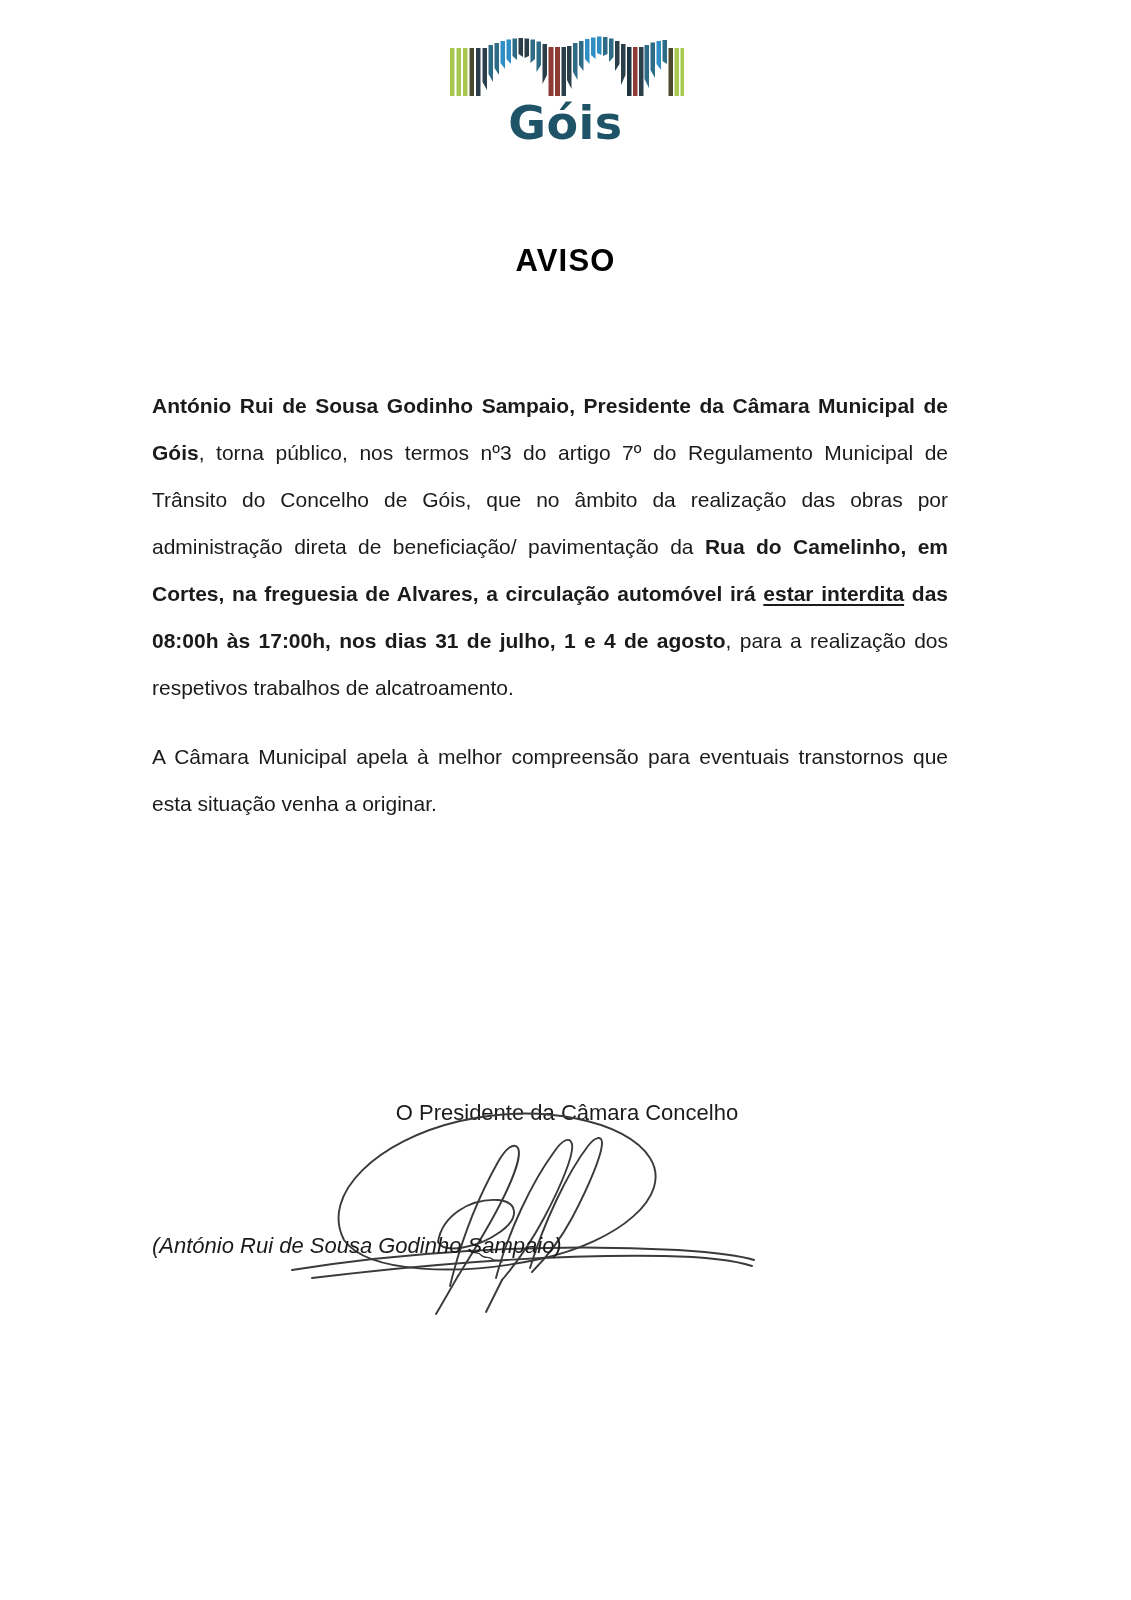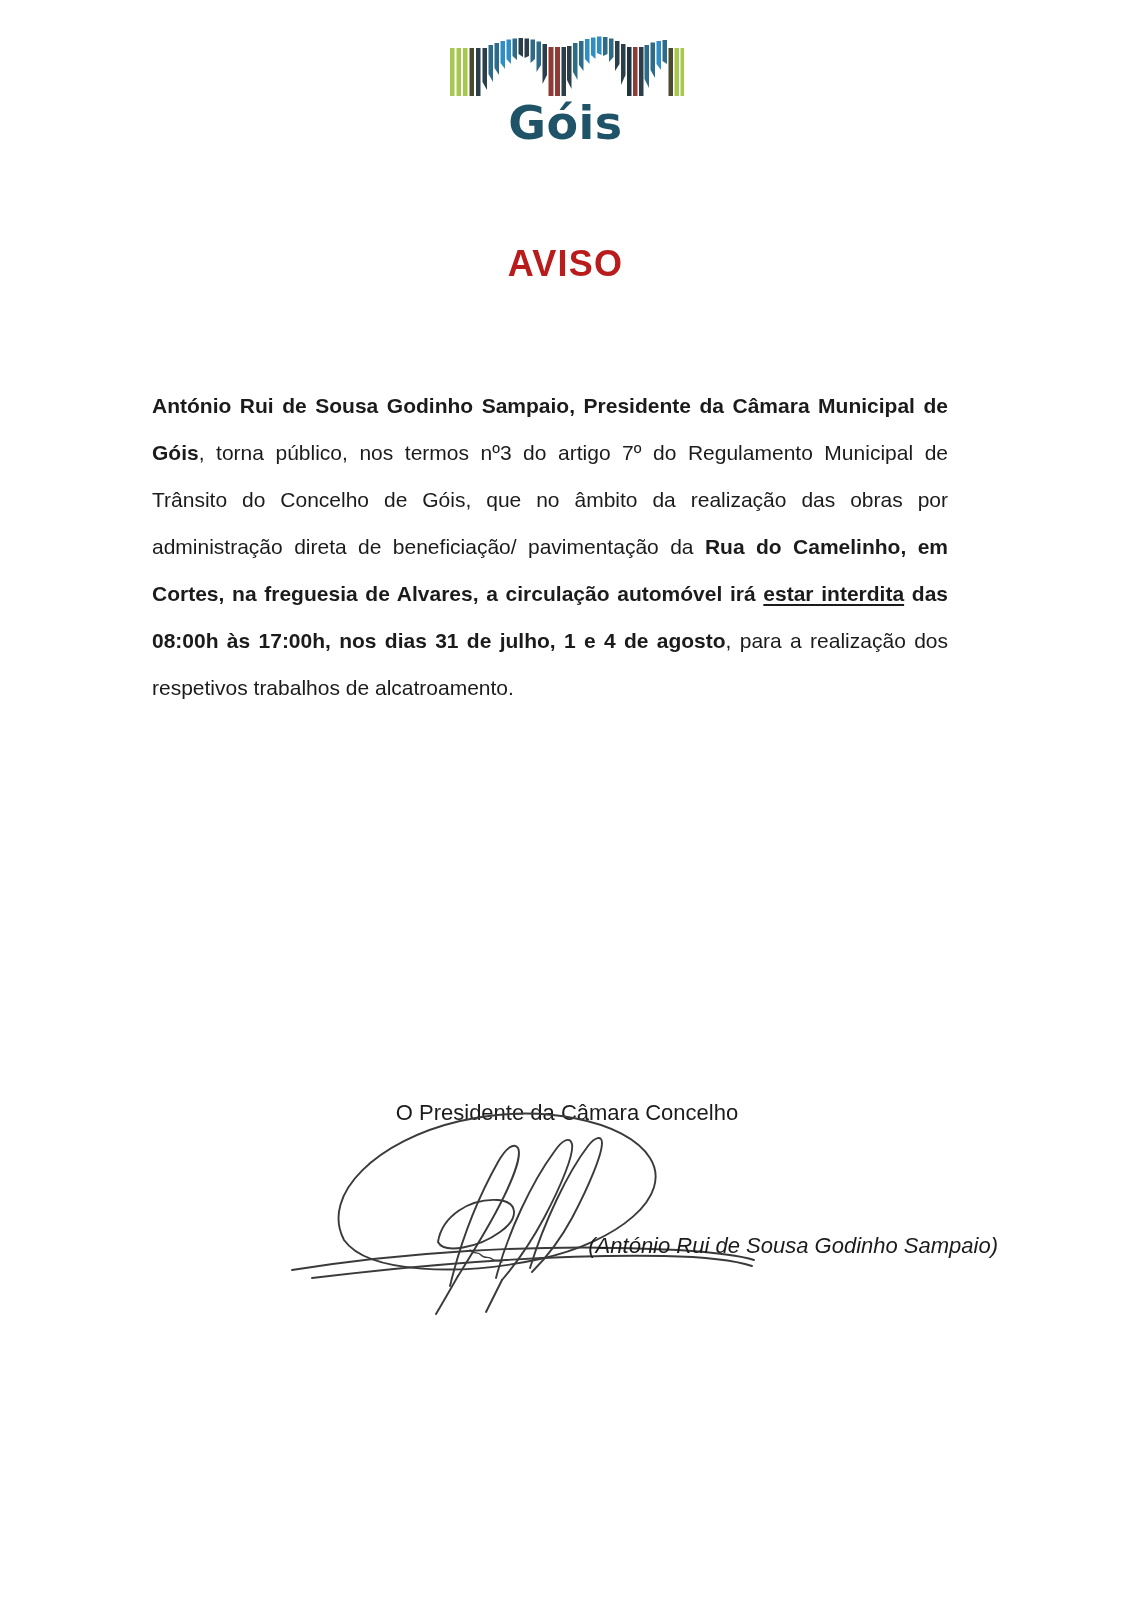--- a/index.html
+++ b/index.html
@@ -59,24 +59,24 @@
     line-height: 1.0;
   }
 
   
   .doc-title {
     position: absolute;
     left: 0;
     top: 243px;
     width: 1131px;
     text-align: center;
-    font-size: 36px;
+    font-size: 31px;
     font-weight: bold;
     letter-spacing: 1.2px;
-    color: #b91c1c;
+    color: #000000;
   }
 
   
   .body-area {
     position: absolute;
     left: 152px;
     top: 382px;
     width: 796px;
   }
   .para {
@@ -124,24 +124,24 @@
     position: absolute;
     left: 130px;
     top: 0px;
     width: 520px;
     height: 225px;
     z-index: 2;
     pointer-events: none;
   }
   .sig-name {
     position: absolute;
-    left: 16px;
+    left: 0;
     top: 143px;
     width: 830px;
-    text-align: right;
+    text-align: left;
     font-size: 22px;
     font-style: italic;
     color: #1b1b1b;
     z-index: 3;
   }
 </style>
 </head>
 <body>
 
 <div class="page">
@@ -201,20 +201,21 @@
 
     <span class="logo-wordmark">Góis</span>
   </div>
 
   <div class="doc-title">AVISO</div>
 
   <div class="body-area">
 
     <p class="para"><b>António Rui de Sousa Godinho Sampaio, Presidente da Câmara Municipal de Góis</b><span>, torna público, nos termos nº3 do artigo 7º do Regulamento Municipal de Trânsito do Concelho de Góis, que no âmbito da realização das obras por administração direta de beneficiação/ pavimentação da </span><b>Rua do Camelinho, em Cortes, na freguesia de Alvares, a circulação automóvel irá </b><b><u>estar interdita</u></b><b> das 08:00h às 17:00h, nos dias 31 de julho, 1 e 4 de agosto</b><span>, para a realização dos respetivos trabalhos de alcatroamento.</span></p>
 
+    <p class="para last-line-normal">A Câmara Municipal apela à melhor compreensão para eventuais transtornos que esta situação venha a originar.</p>
   </div>
 
 
   <div class="sig-block">
 
     <div class="sig-title">O Presidente da Câmara Concelho</div>
 
     <svg class="sig-scrawl" viewBox="0 0 520 225" xmlns="http://www.w3.org/2000/svg">
       <g fill="none" stroke="#3a3a3a" stroke-width="1.9" stroke-linecap="round" stroke-linejoin="round">
 

